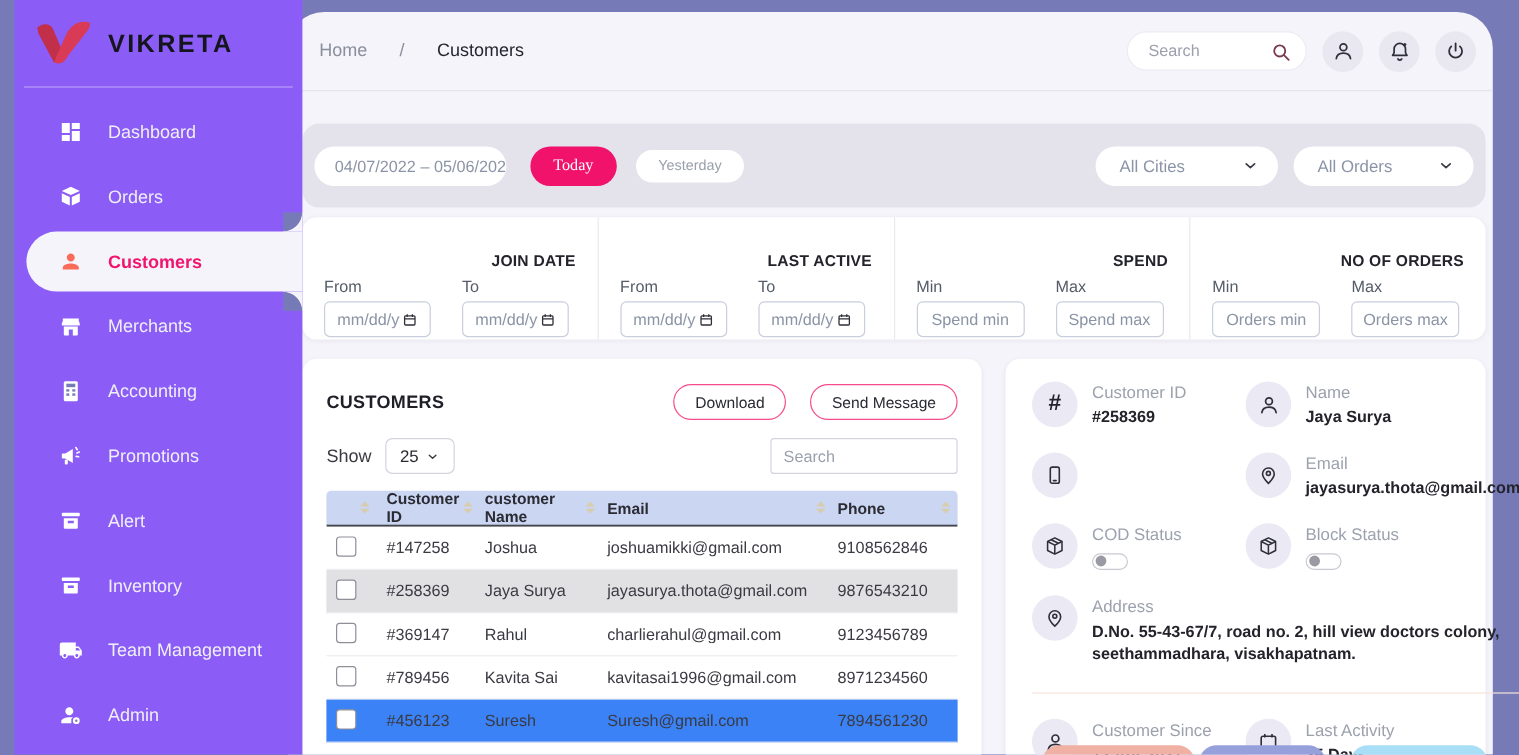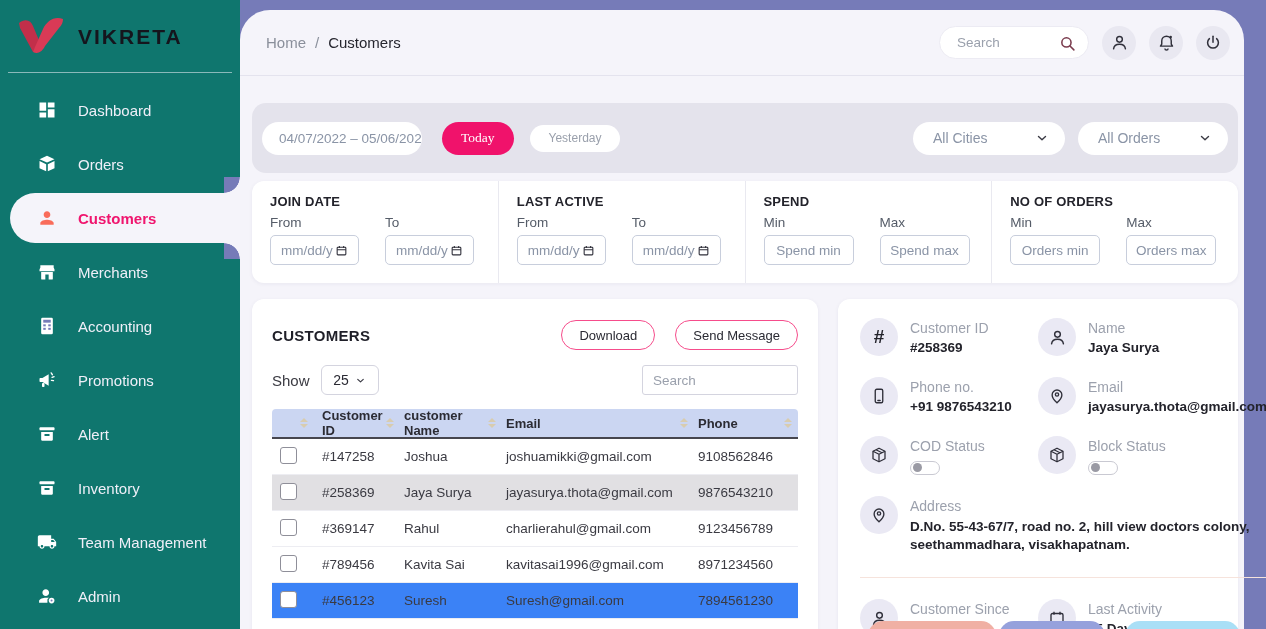--- a/index.html
+++ b/index.html
@@ -1,41 +1,41 @@
 <!DOCTYPE html>
 <html><head>
 <meta charset="utf-8">
 <style>
   * { margin:0; padding:0; box-sizing:border-box; }
   html,body { background:#767BB8; font-family:"Liberation Sans", sans-serif; }
   .app { position:relative; width:1266px; height:629px; background:#767BB8; overflow:hidden; }
 
   
-  .sidebar { position:absolute; left:0; top:0; width:240px; height:100%; background:#0f766e; z-index:3; }
+  .sidebar { position:absolute; left:12px; top:0; width:240px; height:100%; background:#8b5cf6; z-index:3; }
   .logo-row { display:flex; align-items:center; gap:12px; padding:16px 0 12px 14px; }
   .brand-name { font-size:21px; font-weight:bold; color:#15151d; letter-spacing:2px; }
   .side-divider { border:none; border-top:1px solid rgba(240,240,250,.55); margin:2px 8px 0 8px; }
   .menu { padding-top:12px; }
   .menu-item { position:relative; display:flex; align-items:center; height:50px; margin-bottom:4px; padding-left:36px; gap:20px; cursor:pointer; }
   .menu-item .mi-icon { width:22px; height:22px; display:flex; align-items:center; justify-content:center; }
   .menu-item .mi-label { font-size:15px; color:#EFEFF8; }
   .menu-item.active { background:#F5F4FA; border-radius:28px 0 0 28px; margin-left:10px; padding-left:26px; }
   .menu-item.active .mi-label { color:#F0156E; font-weight:bold; }
   .menu-item.active::before { content:""; position:absolute; top:-16px; right:0; width:16px; height:16px;
     background:radial-gradient(circle 16px at 0 0, #767BB8 15.4px, #F5F4FA 16px); }
   .menu-item.active::after { content:""; position:absolute; bottom:-16px; right:0; width:16px; height:16px;
     background:radial-gradient(circle 16px at 0 100%, #767BB8 15.4px, #F5F4FA 16px); }
 
   
   .main { position:absolute; left:240px; top:10px; right:22px; bottom:0;
           background:#F5F4FA; border-radius:30px 30px 0 0; z-index:2; }
 
   .topbar { position:absolute; left:0; right:0; top:0; height:66px; display:flex; align-items:center;
             padding:0 14px 0 26px; border-bottom:1px solid #E4E3EE; }
-  .breadcrumb { display:flex; align-items:center; gap:9px; font-size:15px; }
+  .breadcrumb { display:flex; align-items:center; gap:27px; font-size:15px; }
   .bc-home, .bc-sep { color:#8A8F9B; }
   .bc-current { color:#26262F; font-weight:500; }
   .topbar-right { margin-left:auto; display:flex; align-items:center; gap:13px; }
   .search-pill { position:relative; width:150px; height:33px; background:#fff; border-radius:17px;
                  border:1px solid #ECEBF3; display:flex; align-items:center; }
   .search-pill input { border:none; outline:none; background:transparent; width:110px; margin-left:17px;
                  font-size:13.5px; color:#4a4a55; font-family:inherit; }
   .search-pill input::placeholder { color:#9AA0AC; }
   .search-pill .mag { position:absolute; right:12px; top:8px; }
   .circle-btn { width:34px; height:34px; border-radius:50%; background:#E9E8F1; display:flex;
@@ -53,21 +53,21 @@
   .dropdown-pill { height:33px; background:#fff; border-radius:17px; display:flex; align-items:center;
                 justify-content:space-between; padding:0 16px 0 20px; font-size:14px; color:#8A94A6; cursor:pointer; }
   .dd-cities { margin-left:auto; width:152px;gap:12px; }
   .dd-orders { margin-left:13px; width:150px; }
 
   
   .filter-card { position:absolute; left:12px; right:6px; top:171px; height:102px; background:#fff;
                  border-radius:12px; box-shadow:0 1px 4px rgba(40,40,80,.06); display:flex; }
   .fsection { flex:1; padding:13px 18px 0 18px; border-right:1px solid #E9E9F0; }
   .fsection:last-child { border-right:none; }
-  .fsection-title { text-align:left; font-size:13px; font-weight:bold; color:#23232B; letter-spacing:.2px; }
+  .fsection-title { text-align:right; font-size:13px; font-weight:bold; color:#23232B; letter-spacing:.2px;margin-top:16px; }
   .frow { display:flex; gap:26px; margin-top:6px;align-items:center; }
   .fgroup { display:flex; flex-direction:column; }
   .flabel { font-size:13.5px; color:#555C68; margin-bottom:5px; }
   .ibox { border:1px solid #C8CEDC; border-radius:5px; height:30px; display:flex; align-items:center;
           color:#8A94A6; font-size:13.5px; background:#fff; cursor:text; }
   .ibox.date { width:89px; padding:0 7px 0 10px; justify-content:flex-start; }
   .ibox.date .ph { max-width:52px; overflow:hidden; white-space:nowrap; }
   .ibox.date svg { margin-left:2px; flex:none; }
   .ibox.num { width:90px; justify-content:center; }
 
@@ -544,24 +544,20 @@
           </span>
         </div>
 
         <div class="ditem">
           <span class="dicon">
             <svg width="18" height="18" viewBox="0 0 24 24" fill="none" stroke="#2F2F3A" stroke-width="1.8">
                 <rect x="7" y="3" width="10" height="18" rx="2"></rect>
                 <path d="M10.5 18h3" stroke-linecap="round"></path>
               </svg>
           </span>
-          <span class="dtext">
-            <span class="dlabel">Phone no.</span>
-            <div class="dvalue">+91 9876543210</div>
-          </span>
         </div>
 
         <div class="ditem">
           <span class="dicon">
             <svg width="18" height="18" viewBox="0 0 24 24" fill="none" stroke="#2F2F3A" stroke-width="1.8">
                 <path d="M12 21s-6.5-6-6.5-10.5a6.5 6.5 0 1 1 13 0C18.5 15 12 21 12 21z"></path>
                 <circle cx="12" cy="10" r="2.2"></circle>
               </svg>
           </span>
           <span class="dtext">

